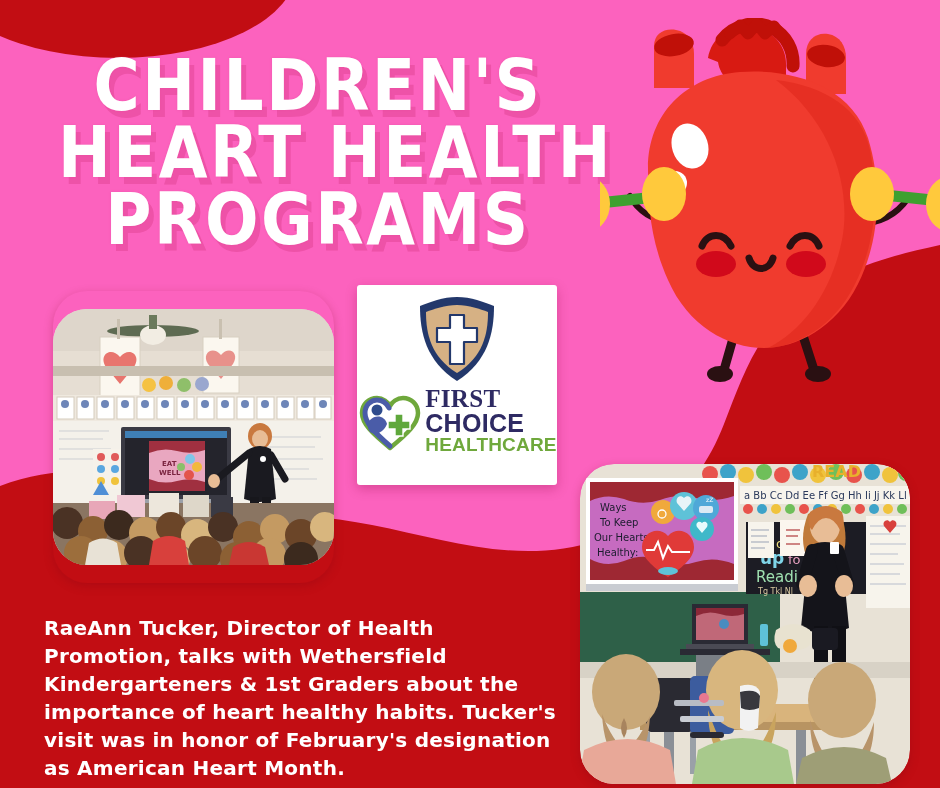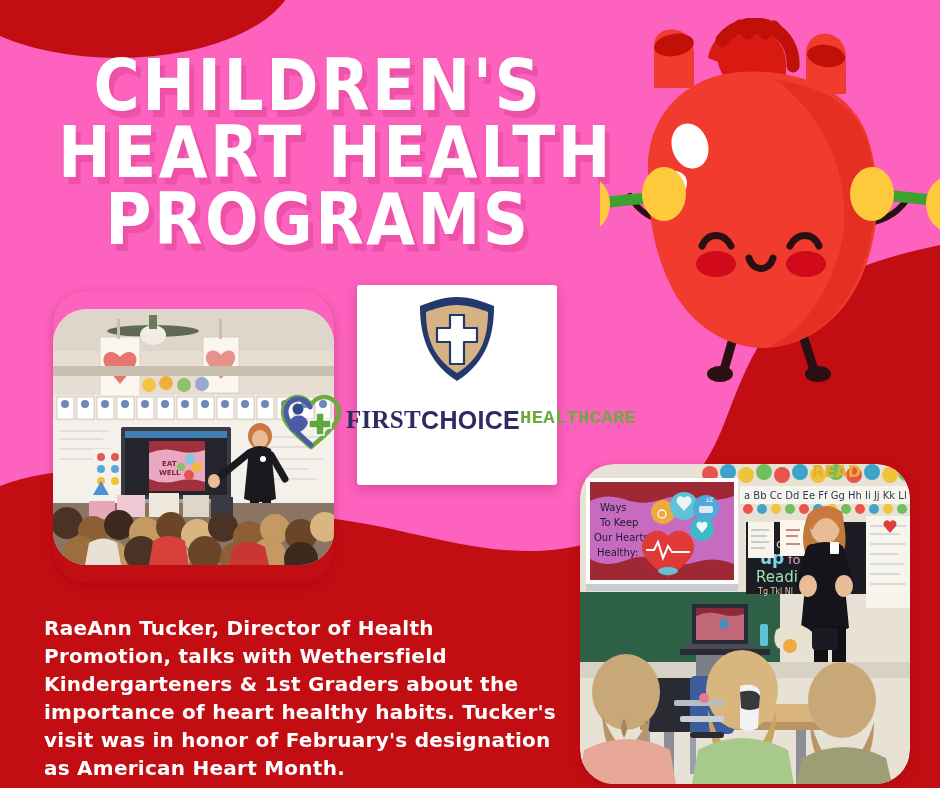--- a/index.html
+++ b/index.html
@@ -89,33 +89,33 @@
     justify-content:flex-start;
     padding:8px 6px 6px 6px;
   }
   .logo-shield{width:86px;height:92px;flex:none;}
   .logo-lockup{
     display:flex;align-items:center;justify-content:center;
     width:100%;margin-top:2px;
   }
   .logo-mark{width:66px;height:66px;flex:none;}
   .logo-words{
-    display:flex;flex-direction:row;align-items:flex-start;
+    display:flex;flex-direction:column;align-items:flex-start;
     margin-left:2px;line-height:0.96;
   }
   .logo-first{
     font-family:"Liberation Serif", serif;
     font-weight:700;color:#2E2A63;font-size:25px;letter-spacing:0.3px;
   }
   .logo-choice{
     font-family:Liberation Sans, sans-serif;
     font-weight:700;color:#2E2A63;font-size:25px;letter-spacing:0.3px;
   }
   .logo-health{
-    font-family:Liberation Mono, monospace;
+    font-family:Liberation Sans, sans-serif;
     font-weight:700;color:#6FA83C;font-size:19px;letter-spacing:0.2px;
     margin-top:1px;
   }
 
   
   .caption{
     position:absolute;
     left:44px; top:595px;
     width:520px;
     z-index:8;

